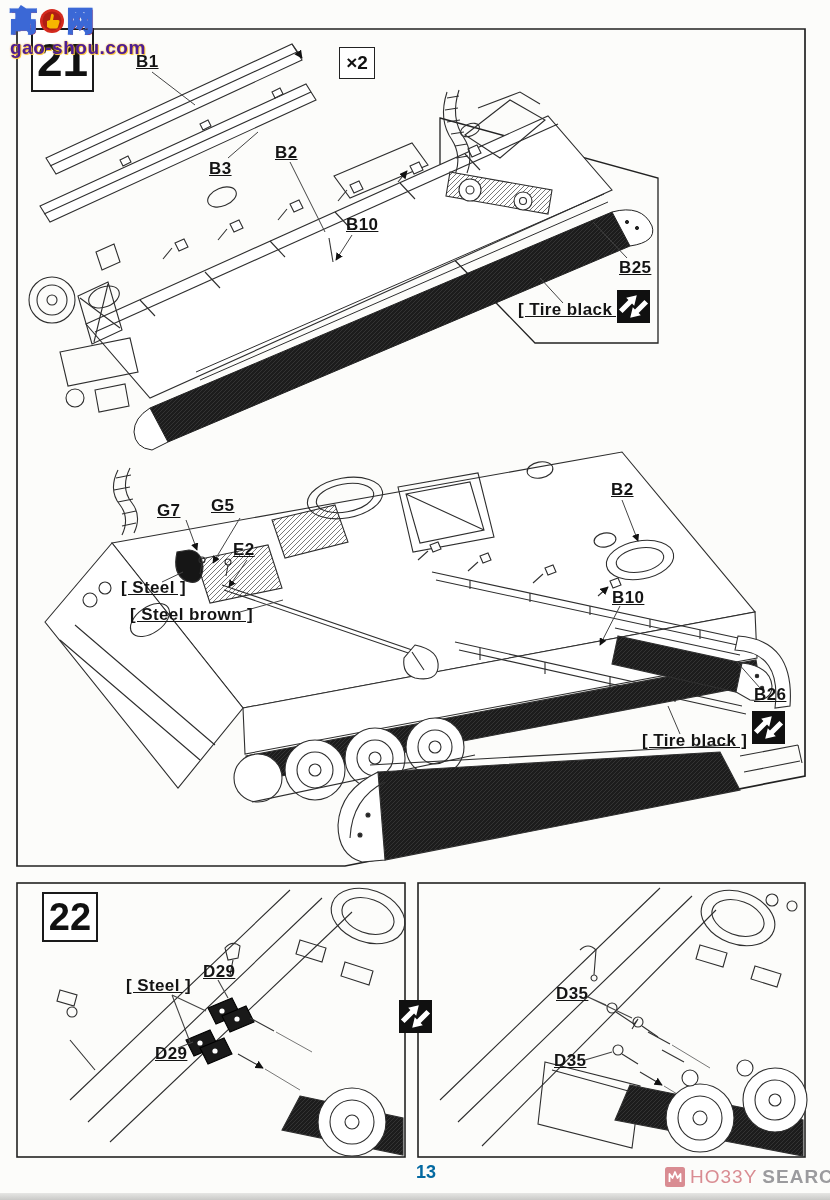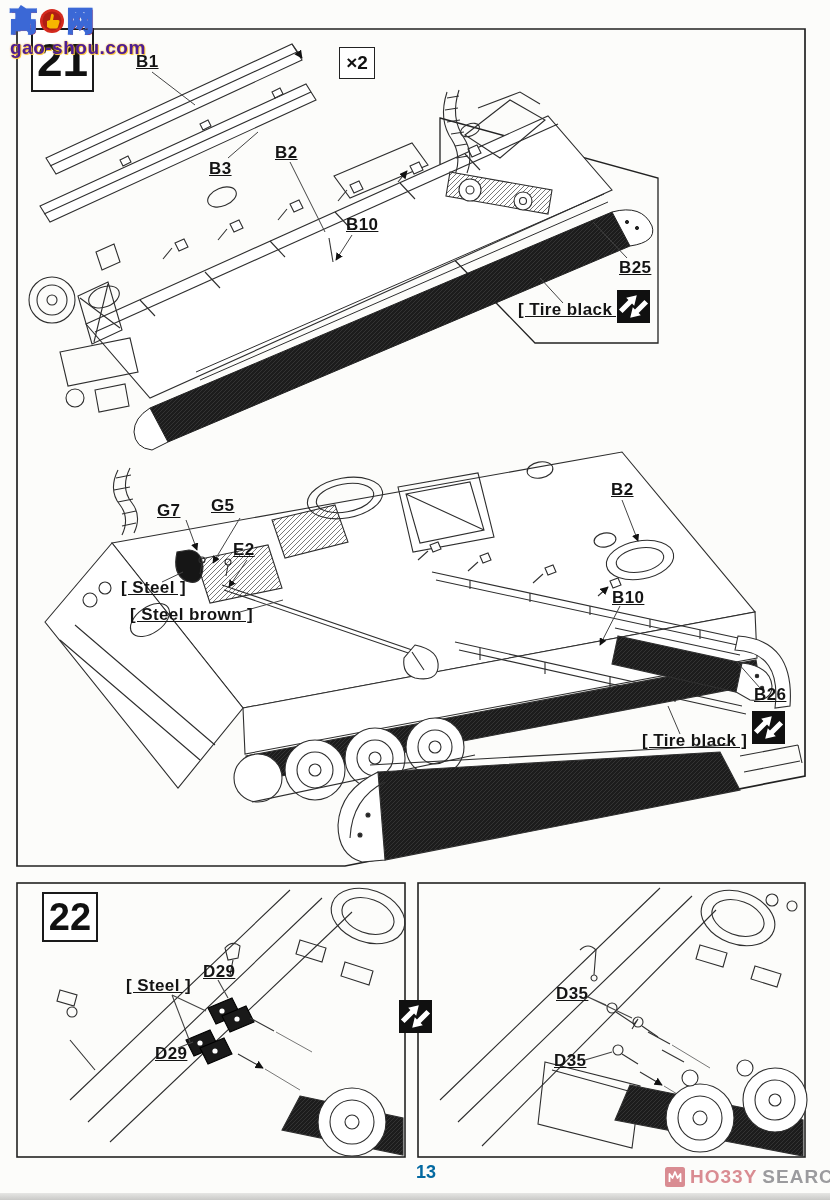--- a/index.html
+++ b/index.html
@@ -23,21 +23,21 @@
   
   #watermark{position:absolute;left:10px;top:3px;z-index:6;}
   #wm-row{display:flex;align-items:center;gap:2px;}
   .wm-char{font-weight:bold;font-size:27px;color:#fff;
            -webkit-text-stroke:2px #3b68d6;text-shadow:1px 1px 0 #c23,0 0 2px #3b68d6;}
   #wm-url{font-weight:bold;font-size:19px;color:#4c1d95;letter-spacing:.5px;
           text-shadow:0 0 2px #f5a623,1px 1px 0 #ffd34d;margin-top:-2px;}
   
   #page-num{position:absolute;left:416px;top:1162px;z-index:3;font-size:18px;font-weight:600;color:#0369a1;}
   #hs-logo{position:absolute;left:665px;top:1166px;z-index:3;display:flex;align-items:center;gap:5px;}
-  #hs-logo .hobby{font-weight:bold;font-size:19px;color:#d98c92;letter-spacing:1px;}
+  #hs-logo .hobby{font-weight:normal;font-size:19px;color:#d98c92;letter-spacing:1px;}
   #hs-logo .search{font-weight:bold;font-size:19px;color:#9b9b9e;letter-spacing:1px;}
   #bottom-strip{position:absolute;left:0;top:1193px;width:830px;height:7px;z-index:2;
                 background:linear-gradient(#e6e6e4,#c9c9c7);}
 </style>
 </head>
 <body>
 
 <div id="page">
 
   <svg id="art" width="830" height="1200" viewBox="0 0 830 1200">

